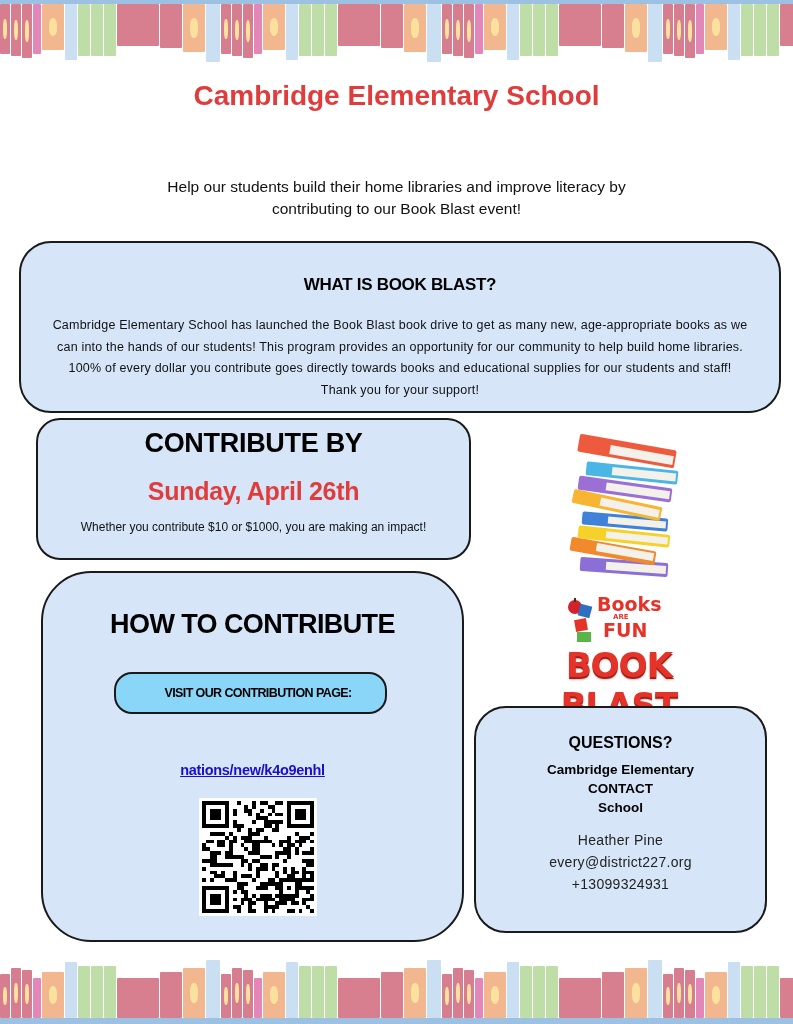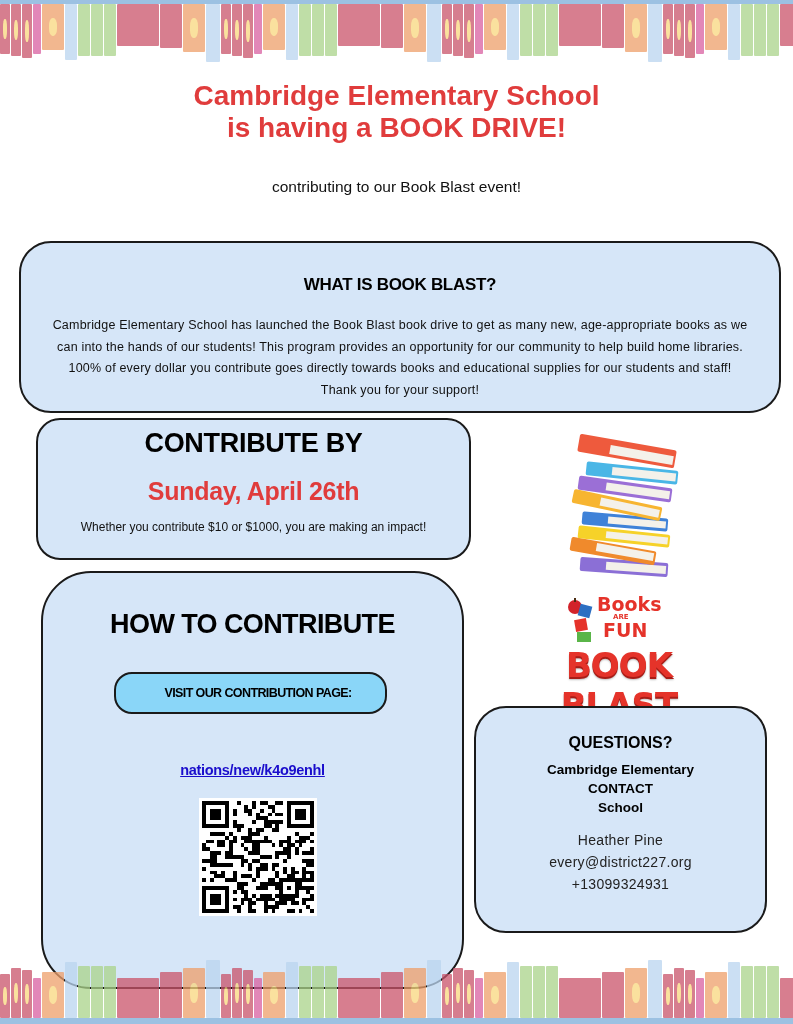--- a/index.html
+++ b/index.html
@@ -29,21 +29,21 @@
   .what h2 { margin-top: 32px; font-size: 17px; font-weight: bold; letter-spacing: -0.3px; }
   .what p { margin: 20px auto 0; width: 700px; font-size: 12.5px; line-height: 21.5px; color: #111; letter-spacing: 0.2px; }
 
   
   .by { left: 36px; top: 418px; width: 435px; height: 142px; border-radius: 24px; text-align: center; }
   .by h2 { margin-top: 8px; font-size: 27px; font-weight: bold; letter-spacing: -0.3px; }
   .by .date { margin-top: 18px; font-size: 25px; font-weight: bold; color: #e03c3c; letter-spacing: -0.3px; }
   .by .note { margin-top: 14px; font-size: 12px; color: #111; }
 
   
-  .how { left: 41px; top: 571px; width: 423px; height: 418px; border-radius: 50px; text-align: center; }
+  .how { left: 41px; top: 571px; width: 423px; height: 371px; border-radius: 50px; text-align: center; }
   .how h2 { margin-top: 36px; font-size: 27px; font-weight: bold; letter-spacing: -0.6px; }
   .pill { position: absolute; left: 71px; top: 99px; width: 273px; height: 42px; border-radius: 18px; background: #8ad6f8; border: 2px solid #1a1a1a; font-size: 12.5px; font-weight: bold; letter-spacing: -0.6px; line-height: 38px; padding-left: 15px; }
   .link { position: absolute; left: 0; top: 161px; width: 100%; font-size: 14.5px; line-height: 24px; font-weight: bold; color: #1a0dcc; text-decoration: underline; letter-spacing: -0.3px; }
   .qr { position: absolute; left: 156px; top: 225px; width: 118px; height: 118px; background: #fff; padding: 3px; }
   .qr svg { width: 112px; height: 112px; display: block; }
 
   
   .stack { position: absolute; left: 566px; top: 432px; width: 118px; height: 150px; }
   .logo { position: absolute; left: 505px; top: 595px; width: 228px; height: 100px; }
   .logo .small { position: absolute; left: 92px; top: 0; color: #e5332a; font-weight: bold; font-size: 19px; line-height: 18px; font-family: "DejaVu Sans", sans-serif; }
@@ -147,23 +147,23 @@
       <div class="book" style="width: 12px; height: 56px; background: rgb(185, 212, 239);"></div>
       <div class="book" style="width: 12px; height: 52px; background: rgb(169, 211, 138);"></div>
       <div class="book" style="width: 12px; height: 52px; background: rgb(169, 211, 138);"></div>
       <div class="book" style="width: 12px; height: 52px; background: rgb(169, 211, 138);"></div>
       <div class="book" style="width: 42px; height: 42px; background: rgb(201, 83, 106);"></div>
     </div>
 </div>
 
 <div class="title">
   <div>Cambridge Elementary School</div>
-  <div>is having a BOOK DRIVE!</div>
 </div>
 <div class="subtitle">
+  <div>Help our students build their home libraries and improve literacy by</div>
   <div>contributing to our Book Blast event!</div>
 </div>
 
 <div class="box what">
   <h2>WHAT IS BOOK BLAST?</h2>
   <p>Cambridge Elementary School has launched the Book Blast book drive to get as many new, age-appropriate books as we can into the hands of our students! This program provides an opportunity for our community to help build home libraries. 100% of every dollar you contribute goes directly towards books and educational supplies for our students and staff! Thank you for your support!</p>
 </div>
 
 <div class="box by">
   <h2>CONTRIBUTE BY</h2>

